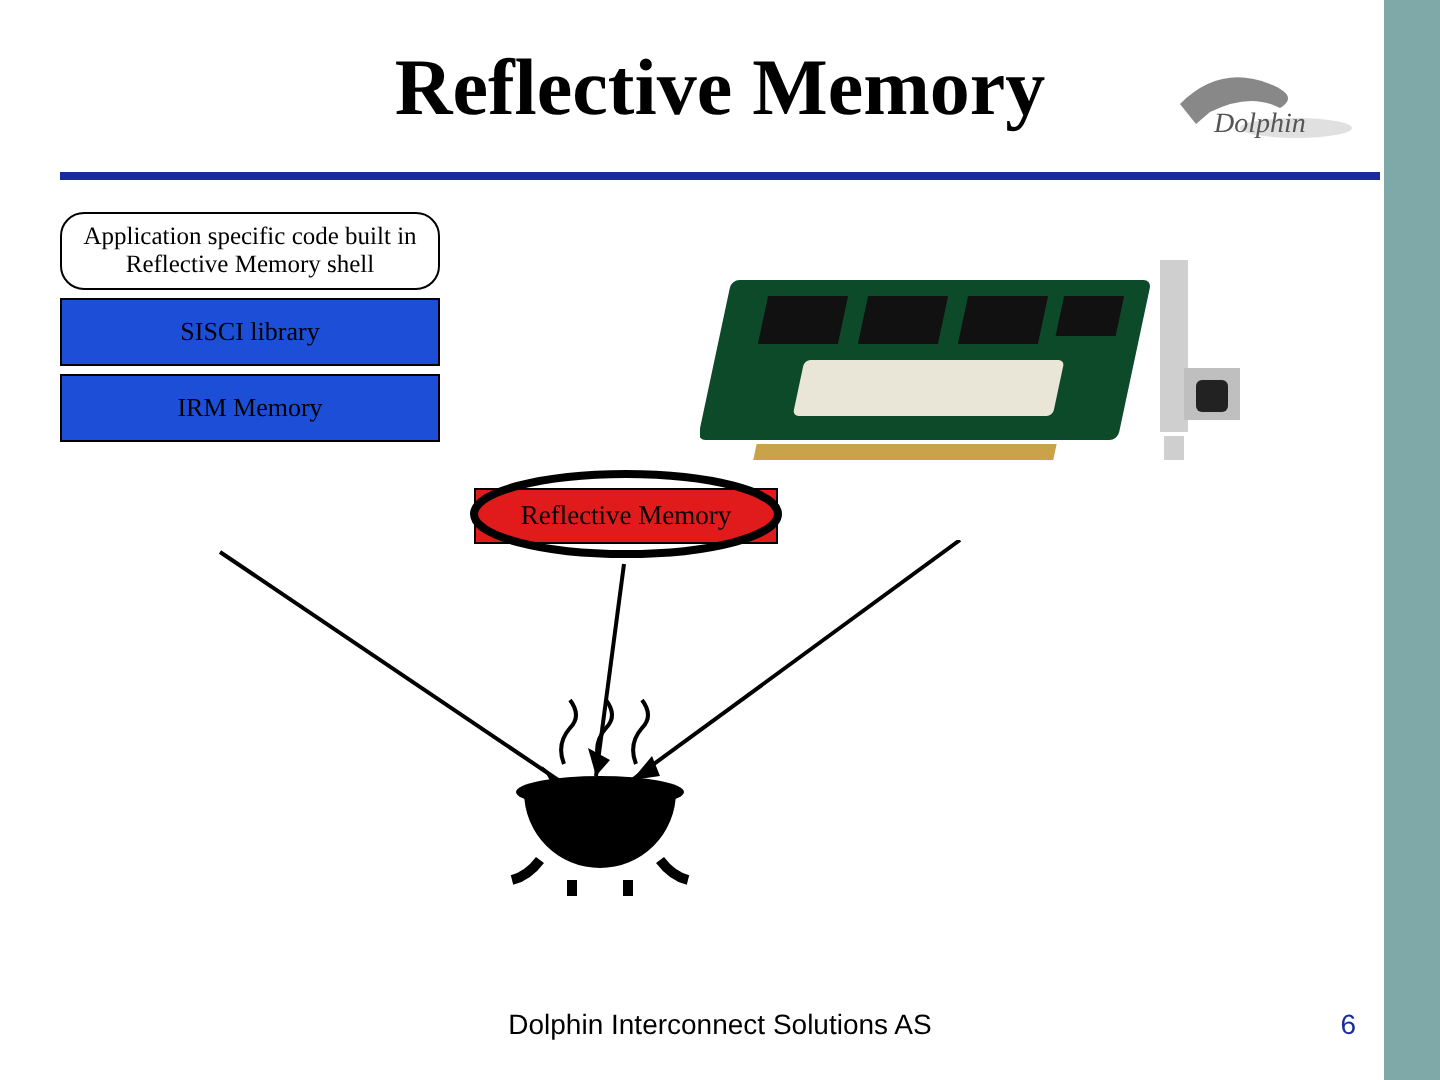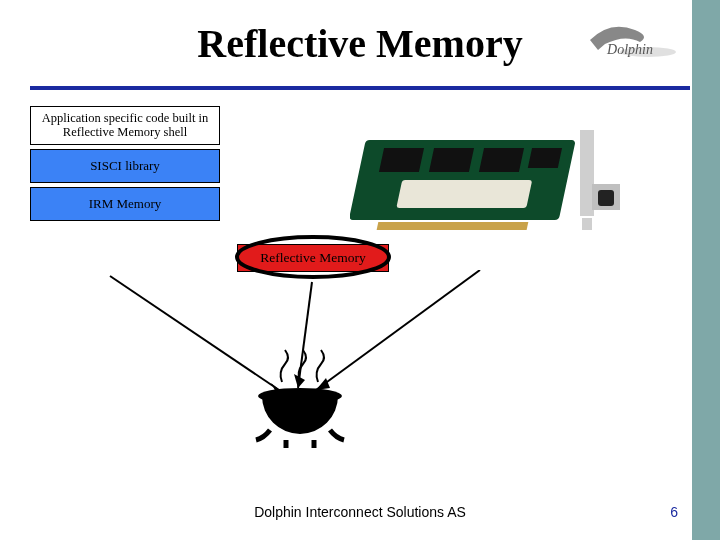--- a/index.html
+++ b/index.html
@@ -14,21 +14,21 @@
   .sidebar-stripe {
     position: absolute;
     right: 0;
     top: 0;
     width: 28px;
     height: 540px;
     background: #7fa8a8;
   }
   .logo {
     position: absolute;
-    top: 12px;
+    top: 24px;
     right: 40px;
     width: 100px;
     height: 50px;
   }
   .title {
     position: absolute;
     top: 20px;
     left: 0;
     width: 720px;
     text-align: center;
@@ -53,23 +53,24 @@
   .stack .box {
     border: 1px solid #000;
     text-align: center;
     padding: 4px 6px;
     font-size: 13px;
     background: #fff;
   }
   .stack .top {
     font-size: 12.5px;
     line-height: 1.15;
+    border-radius: 12px;
   }
   .stack .shaded {
-    background: #3b82f6;
+    background: #1d4ed8;
     margin-top: 4px;
     height: 34px;
     display: flex;
     align-items: center;
     justify-content: center;
   }
   .stack .sep { margin-top: 4px; }
   .refl-box {
     position: absolute;
     top: 244px;

